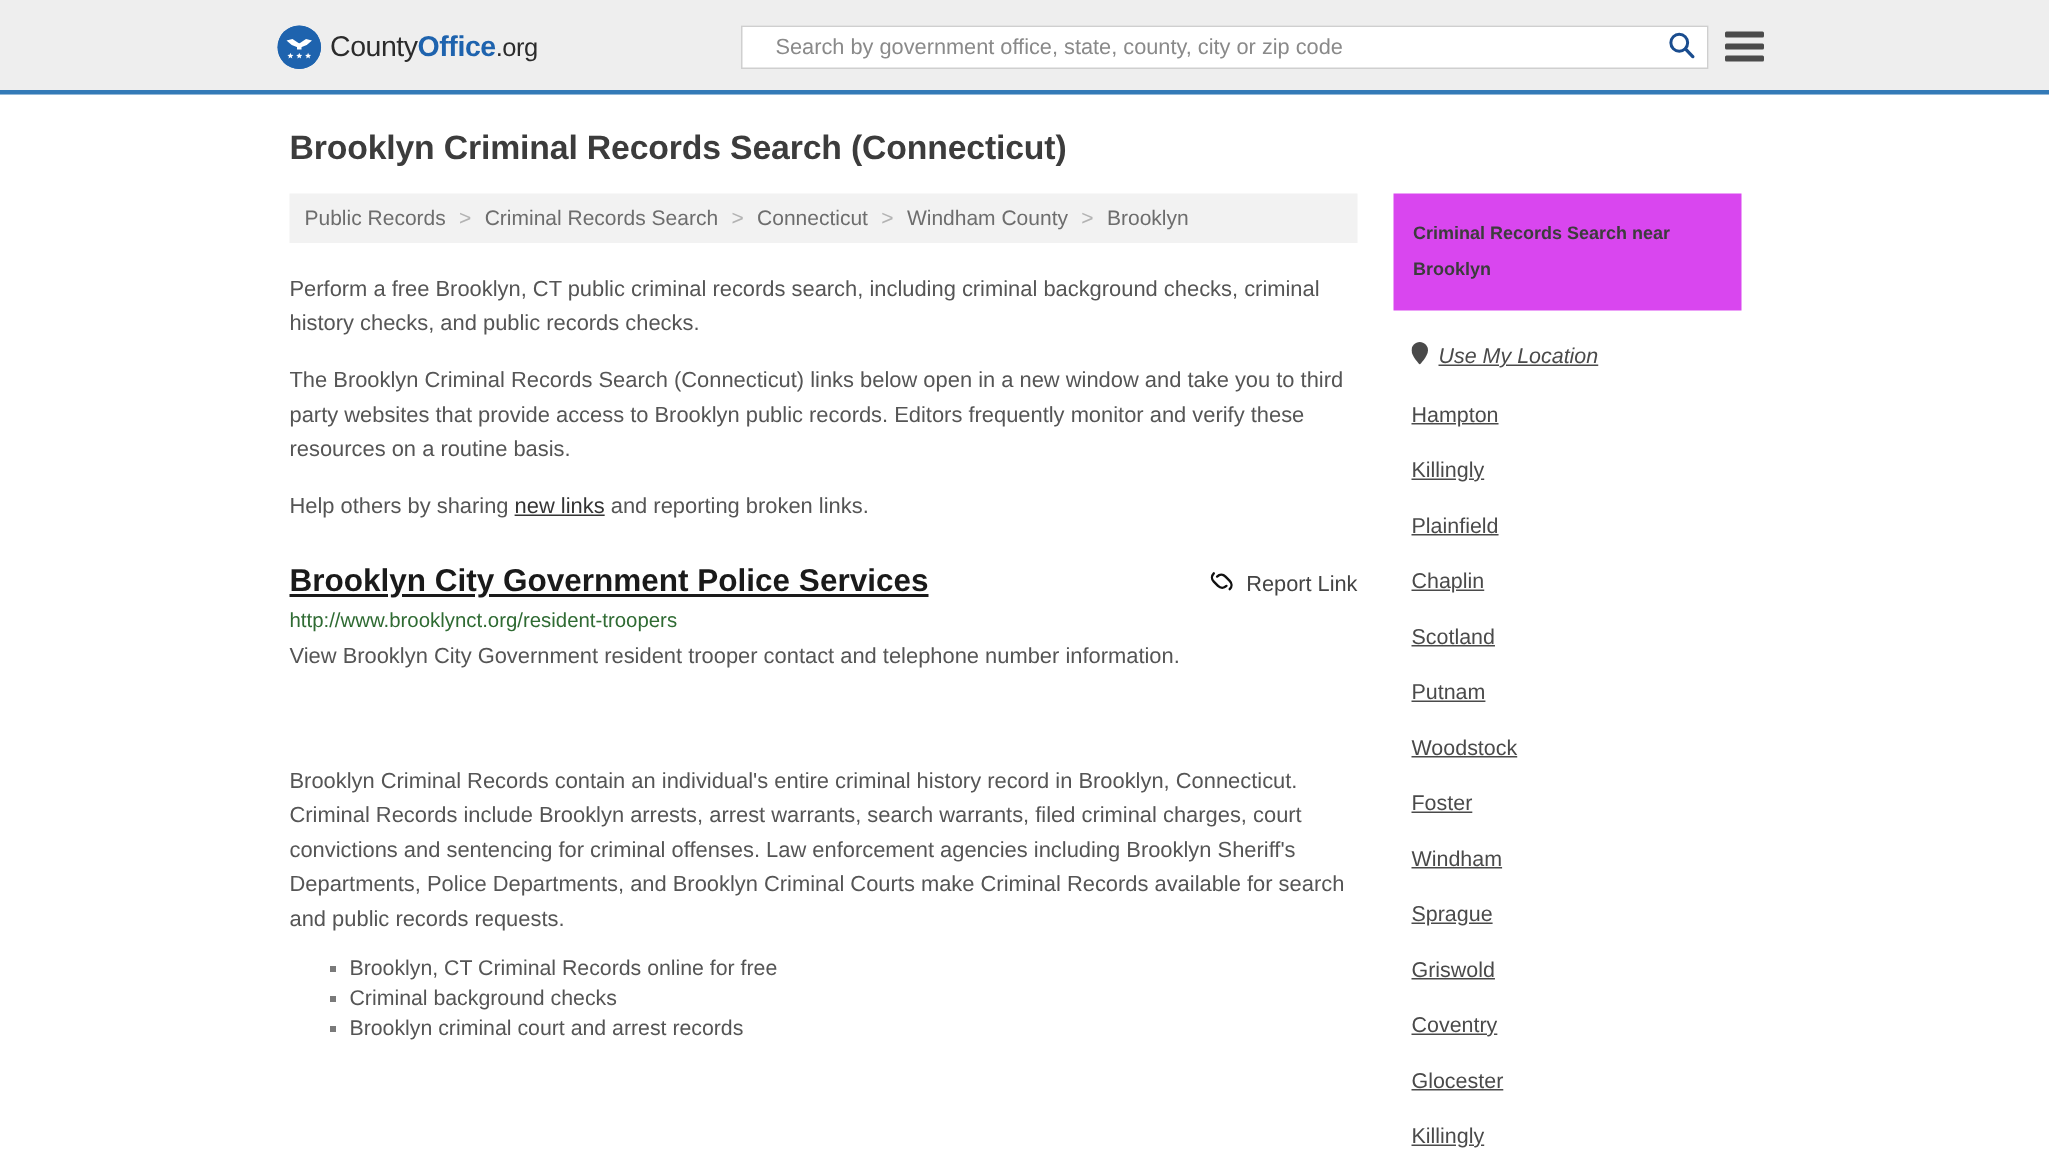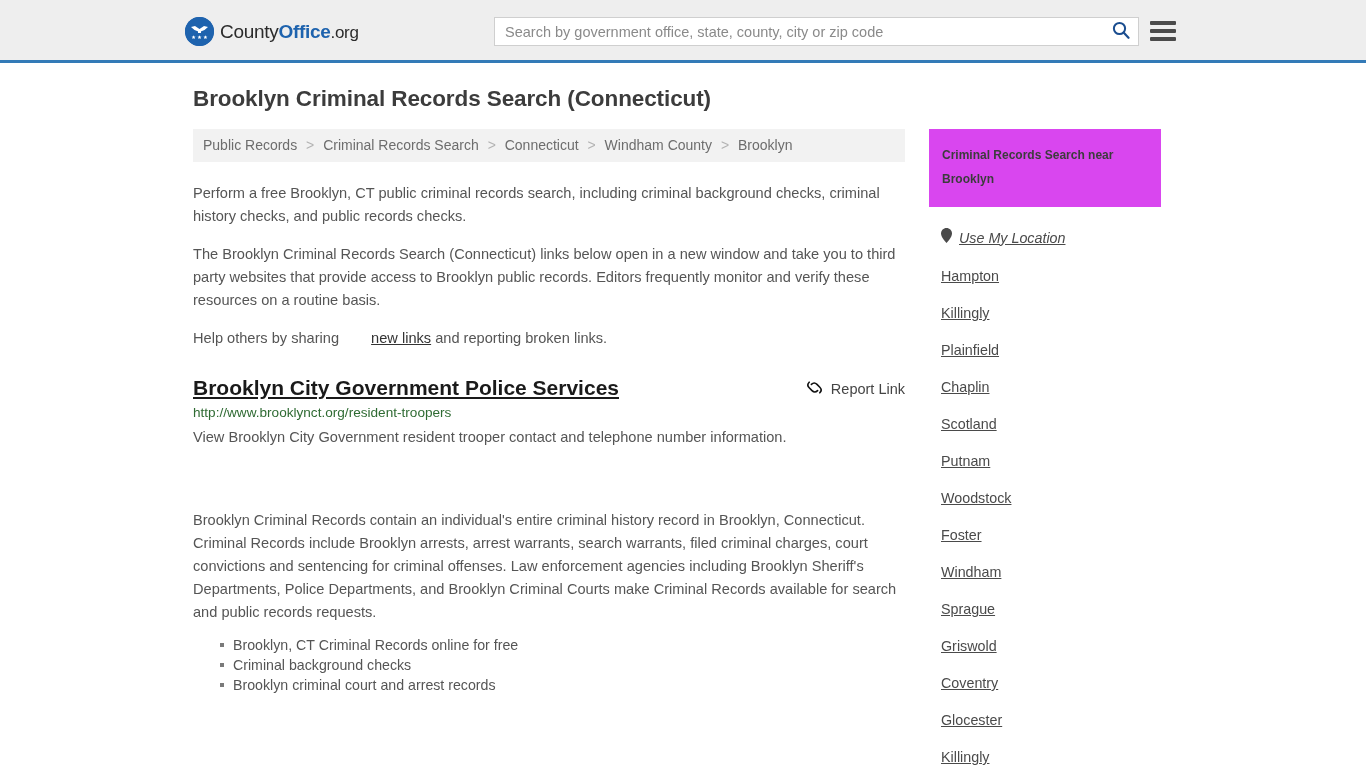--- a/index.html
+++ b/index.html
@@ -57,21 +57,21 @@
     background: #ffffff;
     border: 1px solid #cfcfcf;
     display: flex;
     align-items: center;
   }
   .search-input {
     flex: 1 1 auto;
     height: 27px;
     border: 0;
     outline: none;
-    padding: 0 10px;
+    padding: 0 22px;
     font-size: 14.5px;
     color: #555;
     font-family: "Liberation Sans", sans-serif;
     background: transparent;
   }
   .search-input::placeholder { color: #8a8a8a; opacity: 1; }
   .search-btn {
     width: 34px; height: 27px;
     border: 0; background: transparent;
     display: flex; align-items: center; justify-content: center;
@@ -146,21 +146,20 @@
     font-size: 14.6px;
     line-height: 23px;
     color: #555555;
     margin: 15px 0 0 0;
   }
   .body-p.first { margin-top: 20px; }
   .body-p a.inline {
     color: #333333;
     text-decoration: underline;
     font-weight: normal;
-    margin-left: 28px;
   }
 
   
   .result {
     margin-top: 28px;
     position: relative;
   }
   .result-head {
     display: flex;
     align-items: flex-start;

